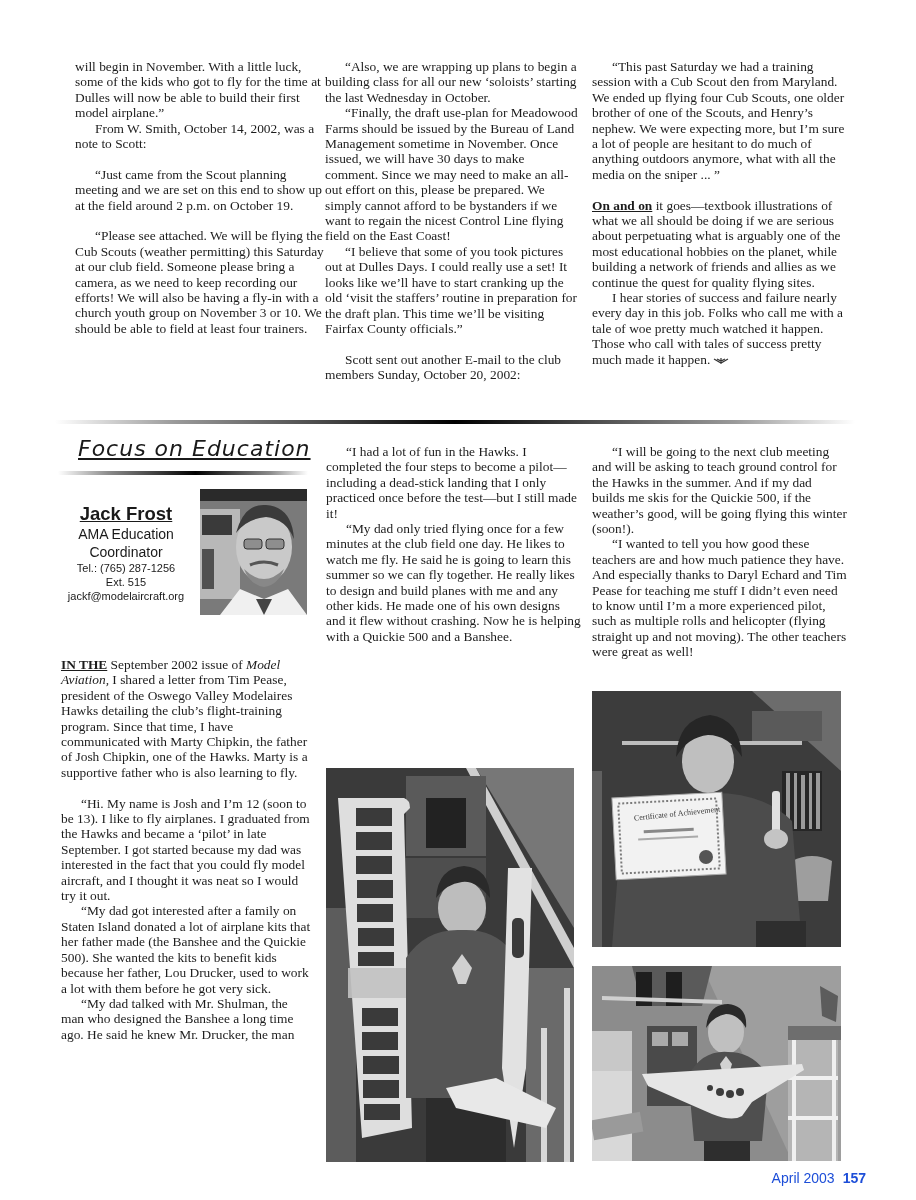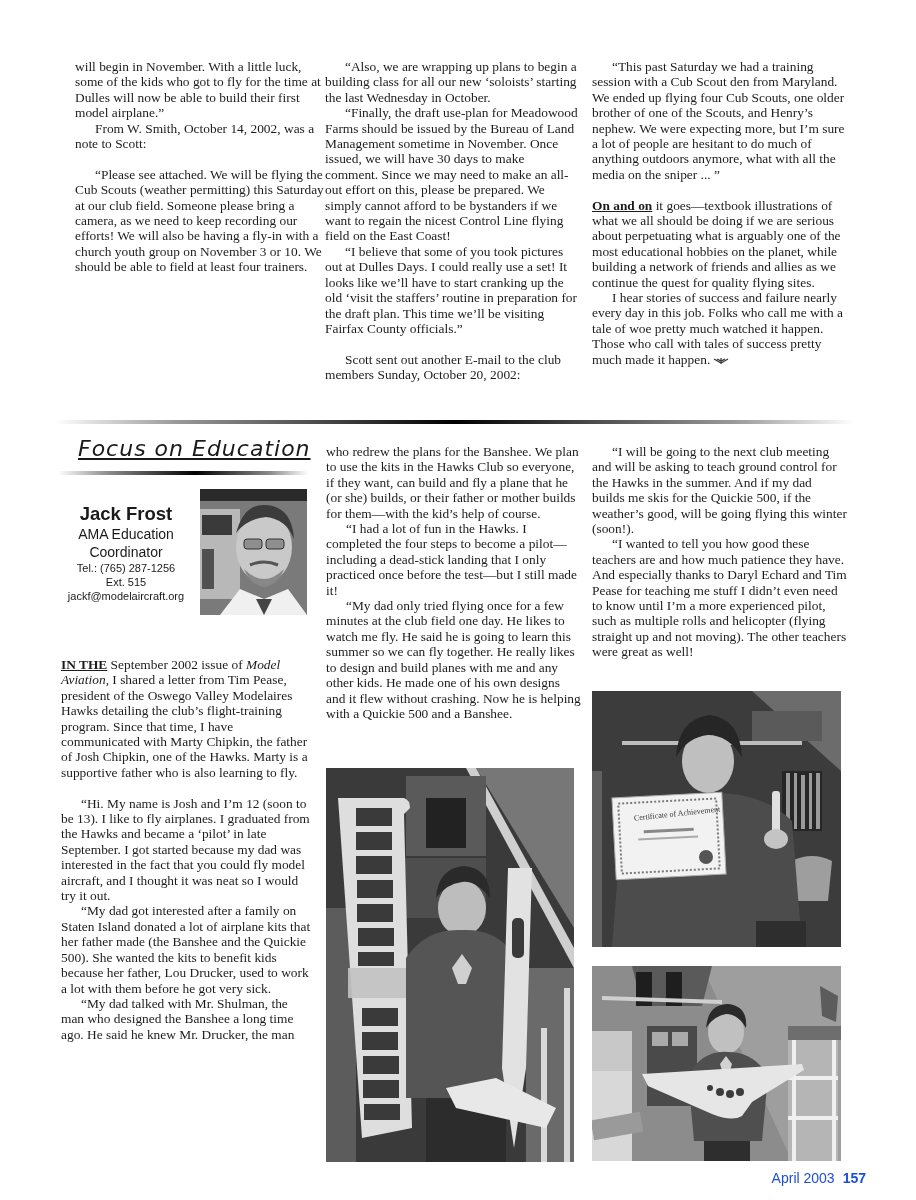--- a/index.html
+++ b/index.html
@@ -21,21 +21,21 @@
 
   .rule-main { position: absolute; left: 55px; top: 420px; width: 800px; height: 4px;
     background: linear-gradient(to right, rgba(0,0,0,0) 0%, #9a9a9a 15%, #000 50%, #9a9a9a 85%, rgba(0,0,0,0) 100%); }
   .rule-head { position: absolute; left: 58px; top: 471px; width: 250px; height: 4px;
     background: linear-gradient(to right, rgba(0,0,0,0) 0%, #8c8c8c 20%, #000 55%, #8c8c8c 85%, rgba(0,0,0,0) 100%); }
 
   .section-title { position: absolute; left: 78px; top: 436px; font-family: "DejaVu Sans", sans-serif;
     font-style: italic; font-size: 22px; letter-spacing: 1px; color: #1a1a1a; text-decoration: underline; }
 
   .author { position: absolute; left: 60px; top: 503px; width: 132px; text-align: center; font-family: "Liberation Sans", sans-serif; color: #1a1a1a; }
-  .author .name { font-size: 18.5px; font-weight: bold; line-height: 22px; }
+  .author .name { font-size: 18.5px; font-weight: bold; line-height: 22px; text-decoration: underline; }
   .author .role { font-size: 14px; line-height: 18px; }
   .author .small { font-size: 11px; line-height: 14px; }
 
   .photo { position: absolute; overflow: hidden; }
   .photo svg { display: block; width: 100%; height: 100%; }
 
   #portrait { left: 200px; top: 489px; width: 107px; height: 126px; }
   #photo-wing { left: 326px; top: 768px; width: 248px; height: 394px; }
   #photo-cert { left: 592px; top: 691px; width: 249px; height: 256px; }
   #photo-plane { left: 592px; top: 966px; width: 249px; height: 195px; }
@@ -45,20 +45,21 @@
   .footer .pg { font-weight: bold; }
 
   .end-mark { display: inline-block; width: 16px; height: 8px; vertical-align: middle; margin-left: 3px; }
 </style>
 </head>
 <body>
 
 <div class="col" id="c1">
   <p class="noindent">will begin in November. With a little luck, some of the kids who got to fly for the time at Dulles will now be able to build their first model airplane.”</p>
   <p>From W. Smith, October 14, 2002, was a note to Scott:</p>
+  <p class="gap">“Just came from the Scout planning meeting and we are set on this end to show up at the field around 2 p.m. on October 19.</p>
   <p class="gap">“Please see attached. We will be flying the Cub Scouts (weather permitting) this Saturday at our club field. Someone please bring a camera, as we need to keep recording our efforts! We will also be having a fly-in with a church youth group on November 3 or 10. We should be able to field at least four trainers.</p>
 </div>
 
 <div class="col" id="c2">
   <p>“Also, we are wrapping up plans to begin a building class for all our new ‘soloists’ starting the last Wednesday in October.</p>
   <p>“Finally, the draft use-plan for Meadowood Farms should be issued by the Bureau of Land Management sometime in November. Once issued, we will have 30 days to make comment. Since we may need to make an all-out effort on this, please be prepared. We simply cannot afford to be bystanders if we want to regain the nicest Control Line flying field on the East Coast!</p>
   <p>“I believe that some of you took pictures out at Dulles Days. I could really use a set! It looks like we’ll have to start cranking up the old ‘visit the staffers’ routine in preparation for the draft plan. This time we’ll be visiting Fairfax County officials.”</p>
   <p class="gap">Scott sent out another E-mail to the club members Sunday, October 20, 2002:</p>
 </div>
 
@@ -102,21 +103,20 @@
 </div>
 
 <div class="col" id="c4">
   <p class="noindent"><b>IN THE</b><span> September 2002 issue of </span><i>Model Aviation,</i><span> I shared a letter from Tim Pease, president of the Oswego Valley Modelaires Hawks detailing the club’s flight-training program. Since that time, I have communicated with Marty Chipkin, the father of Josh Chipkin, one of the Hawks. Marty is a supportive father who is also learning to fly.</span></p>
   <p class="gap">“Hi. My name is Josh and I’m 12 (soon to be 13). I like to fly airplanes. I graduated from the Hawks and became a ‘pilot’ in late September. I got started because my dad was interested in the fact that you could fly model aircraft, and I thought it was neat so I would try it out.</p>
   <p>“My dad got interested after a family on Staten Island donated a lot of airplane kits that her father made (the Banshee and the Quickie 500). She wanted the kits to benefit kids because her father, Lou Drucker, used to work a lot with them before he got very sick.</p>
   <p>“My dad talked with Mr. Shulman, the man who designed the Banshee a long time ago. He said he knew Mr. Drucker, the man</p>
 </div>
 
 <div class="col" id="c5">
-  <p class="noindent">who redrew the plans for the Banshee. We plan to use the kits in the Hawks Club so everyone, if they want, can build and fly a plane that he (or she) builds, or their father or mother builds for them—with the kid’s help of course.</p>
   <p>“I had a lot of fun in the Hawks. I completed the four steps to become a pilot—including a dead-stick landing that I only practiced once before the test—but I still made it!</p>
   <p>“My dad only tried flying once for a few minutes at the club field one day. He likes to watch me fly. He said he is going to learn this summer so we can fly together. He really likes to design and build planes with me and any other kids. He made one of his own designs and it flew without crashing. Now he is helping with a Quickie 500 and a Banshee.</p>
 </div>
 
 <div class="col" id="c6">
   <p>“I will be going to the next club meeting and will be asking to teach ground control for the Hawks in the summer. And if my dad builds me skis for the Quickie 500, if the weather’s good, will be going flying this winter (soon!).</p>
   <p>“I wanted to tell you how good these teachers are and how much patience they have. And especially thanks to Daryl Echard and Tim Pease for teaching me stuff I didn’t even need to know until I’m a more experienced pilot, such as multiple rolls and helicopter (flying straight up and not moving). The other teachers were great as well!</p>
 </div>
 
 <div class="photo" id="photo-wing" title="Josh holding a built-up wing and fuselage">

